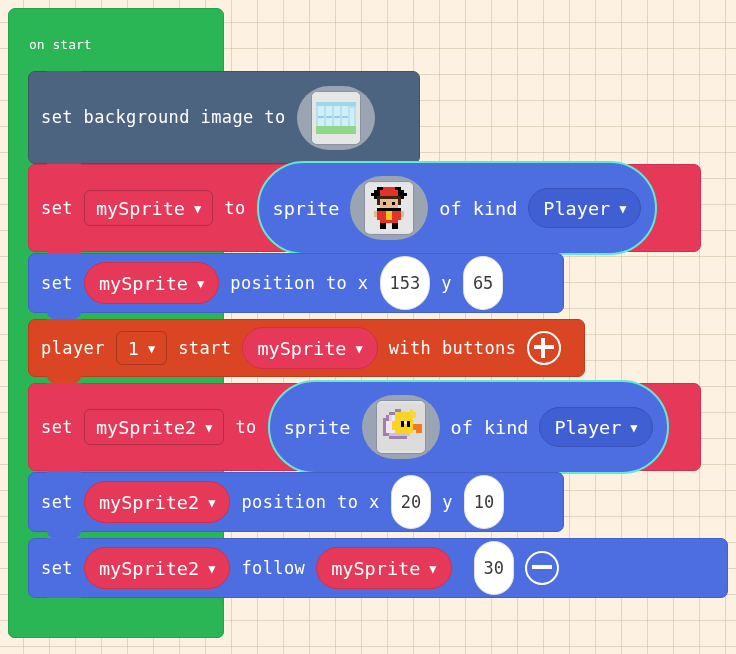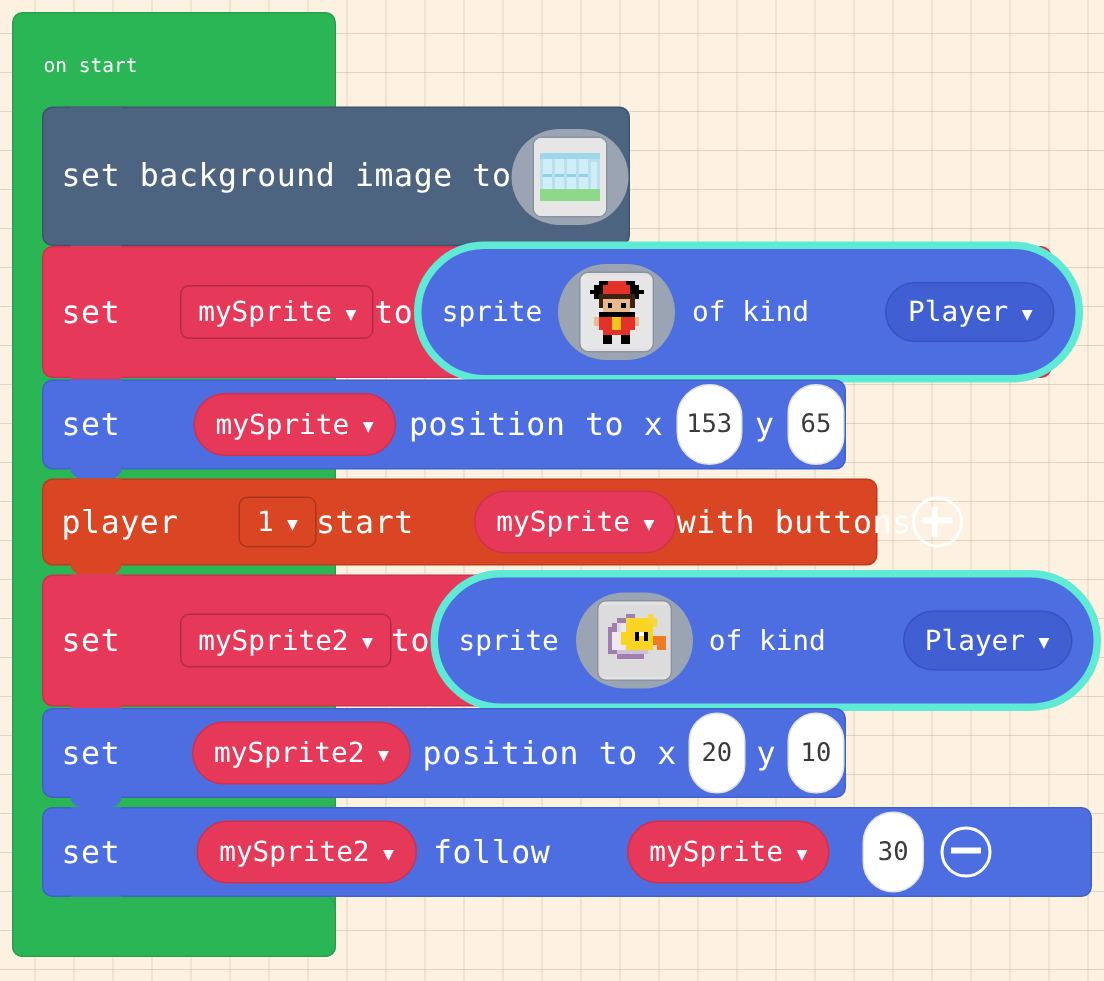--- a/index.html
+++ b/index.html
@@ -11,21 +11,21 @@
       linear-gradient(to right, rgba(196,176,150,.45) 1px, transparent 1px),
       linear-gradient(to bottom, rgba(196,176,150,.45) 1px, transparent 1px);
     background-size:26px 26px;
     background-position:-3px -4px;
   }
   .canvas{position:relative;width:736px;height:654px;}
 
   
   .blk{position:absolute;box-sizing:border-box;display:flex;align-items:center;
        border-radius:7px;color:#fff;white-space:nowrap;}
-  .blk .txt{font-size:21px;letter-spacing:.4px;line-height:1;}
+  .blk .txt{font-size:17px;letter-spacing:.4px;line-height:1;}
 
   
   .event{
     background:#2BB656;border:1px solid #25a24b;border-radius:7px;
     left:8px;top:8px;width:216px;height:630px;
   }
   .event-label{position:absolute;left:20px;top:28px;font-size:13px;color:#fff;}
   .event-notch{position:absolute;left:36px;top:69px;width:40px;height:8px;
      background:#2BB656;border-radius:0 0 6px 6px;}
 
@@ -39,31 +39,31 @@
         border-radius:0 0 7px 7px;}
 
   .c-slate{background:#4d6480;border:1px solid #3f536c;}
   .c-red{background:#e6395a;border:1px solid #cf3050;}
   .c-blue{background:#4d6ee0;border:1px solid #4160ca;}
   .c-orange{background:#da4523;border:1px solid #bf3a1c;}
 
   
   .pill{display:inline-flex;align-items:center;justify-content:center;
         border-radius:999px;padding:0 11px;height:36px;box-sizing:border-box;
-        font-size:18.5px;color:#fff;margin-left:40px;}
+        font-size:18.5px;color:#fff;}
   .pill-red{background:#e6395a;border:1px solid #d02f4f;}
   .pill-blue{background:#3f5fd2;border:1px solid #3753bb;}
   .pill-outline{background:transparent;border:1.5px solid rgba(0,0,0,.22);
         border-radius:6px;height:36px;}
   .caret{margin-left:9px;font-size:12px;line-height:1;transform:translateY(1px);}
 
   
   .reporter{display:inline-flex;align-items:center;border-radius:999px;
         height:94px;box-sizing:border-box;padding:0 14px;background:#4d6ee0;
-        border:5px solid #5eead4;color:#fff;font-size:18.5px;}
+        border:2px solid #5eead4;color:#fff;font-size:18.5px;}
 
   
   .num{display:inline-flex;align-items:center;justify-content:center;
         background:#fff;color:#3a3a3a;border-radius:999px;min-width:38px;
         height:54px;padding:0 9px;box-sizing:border-box;font-size:17px;
         border:1px solid #e2e2e2;}
 
   
   .imgfield{display:inline-flex;align-items:center;justify-content:center;
         background:#9aa4b2;border-radius:999px;padding:6px 15px;}

